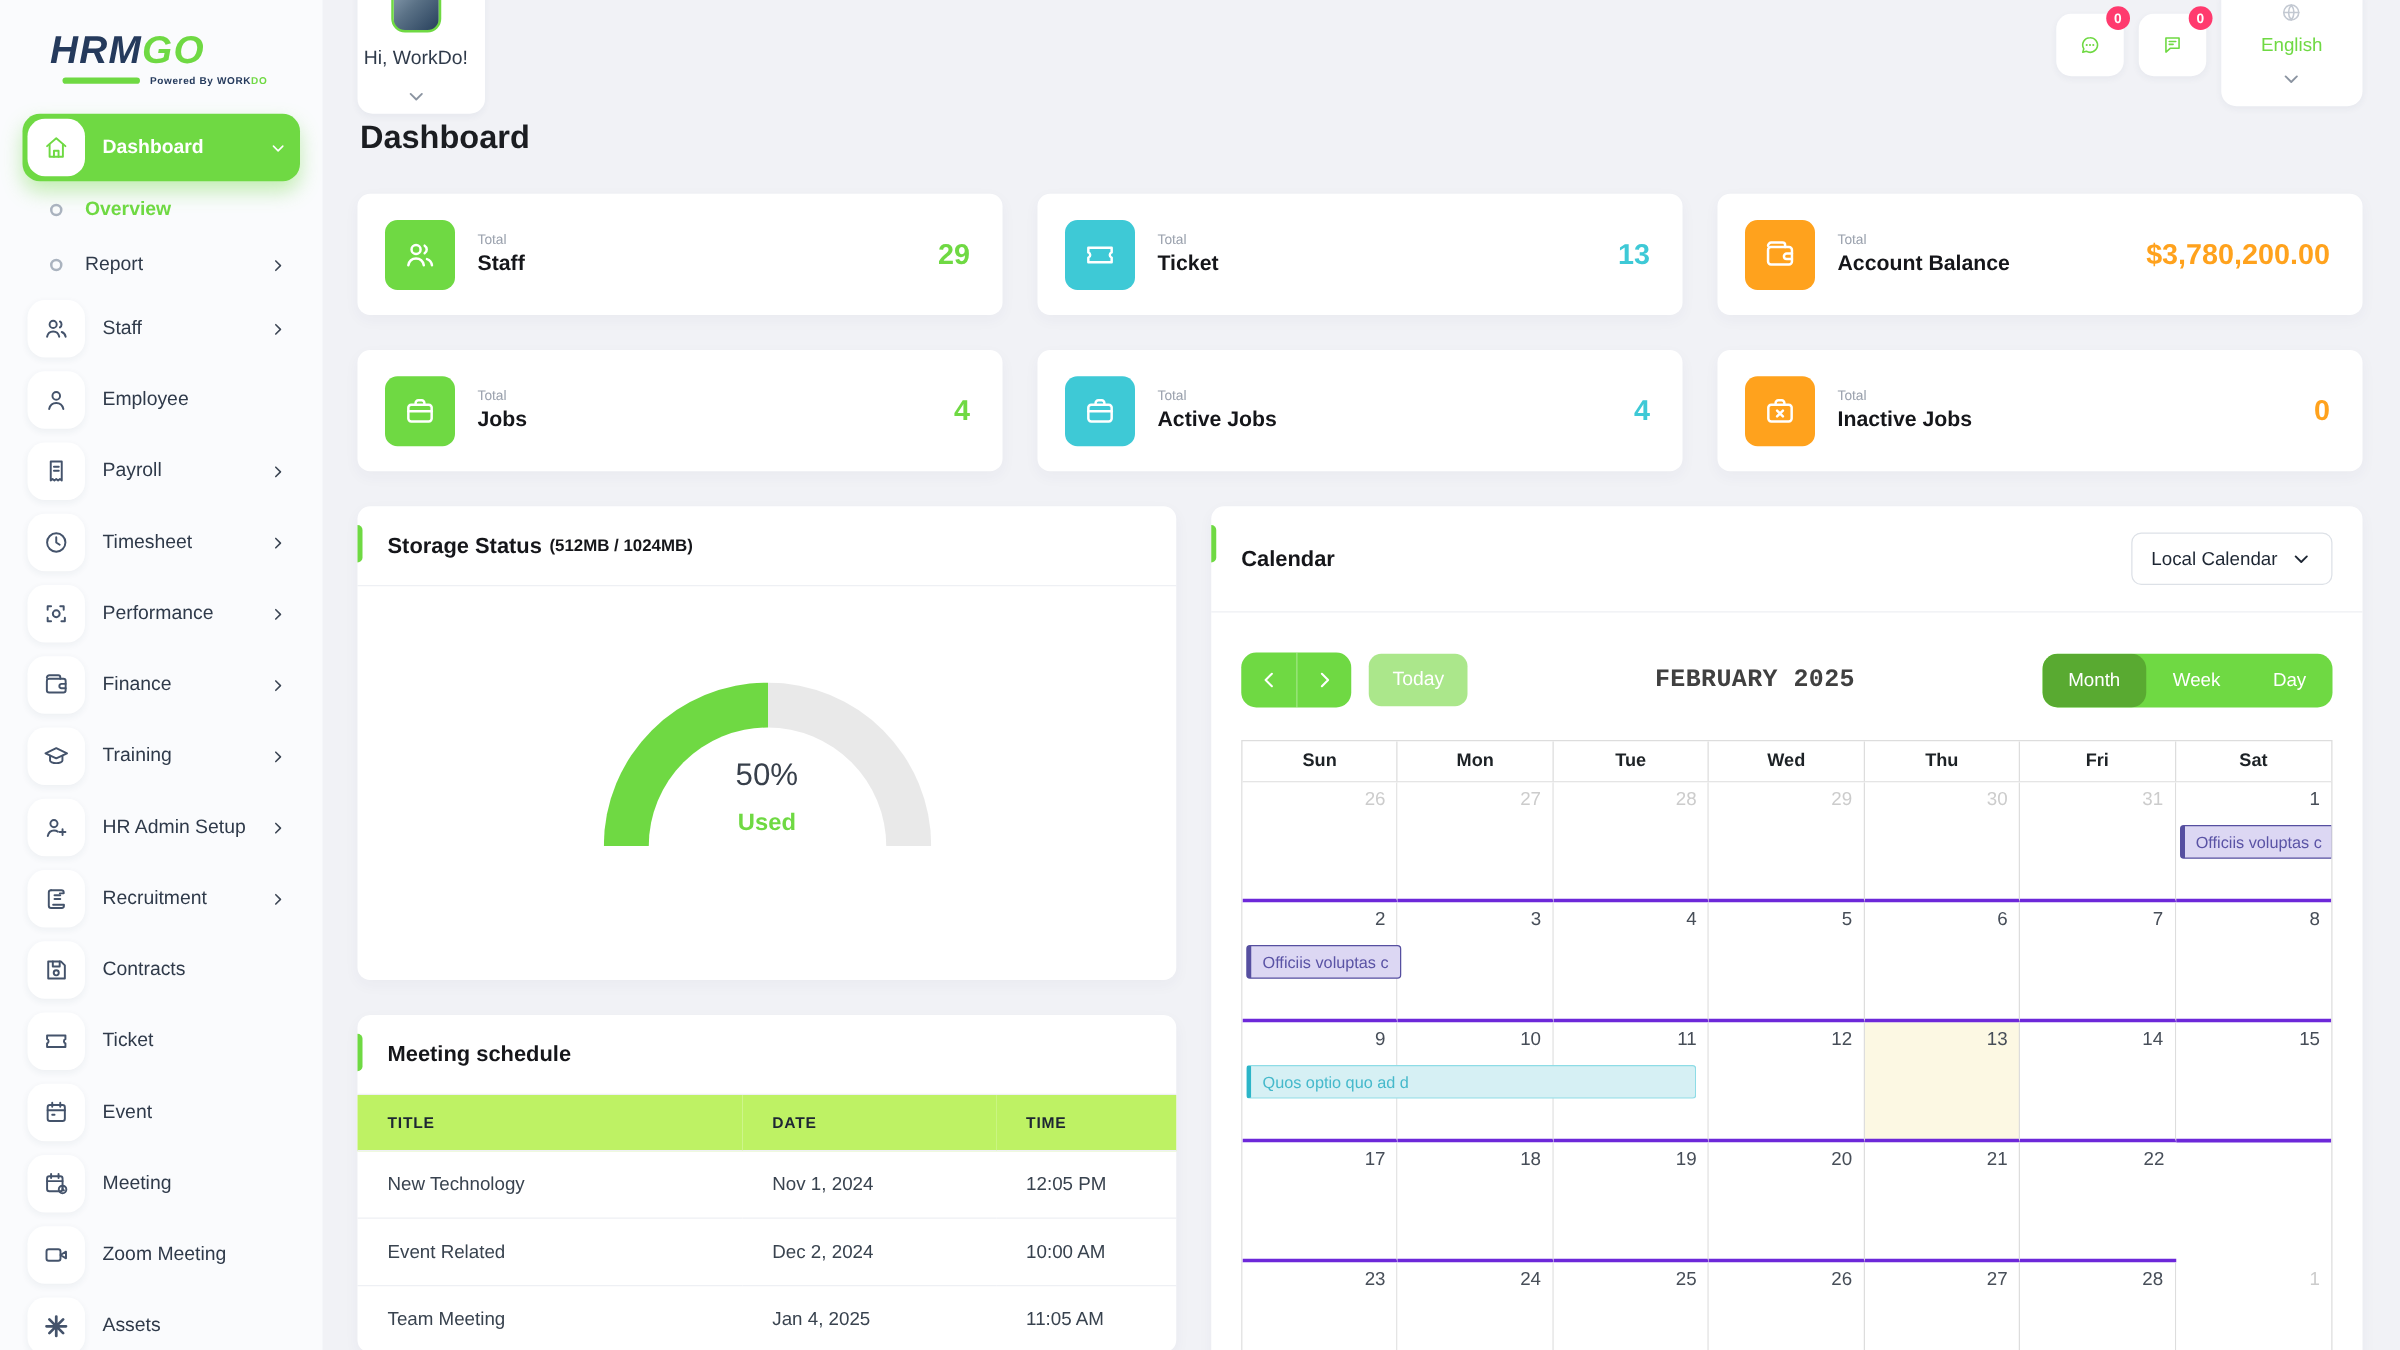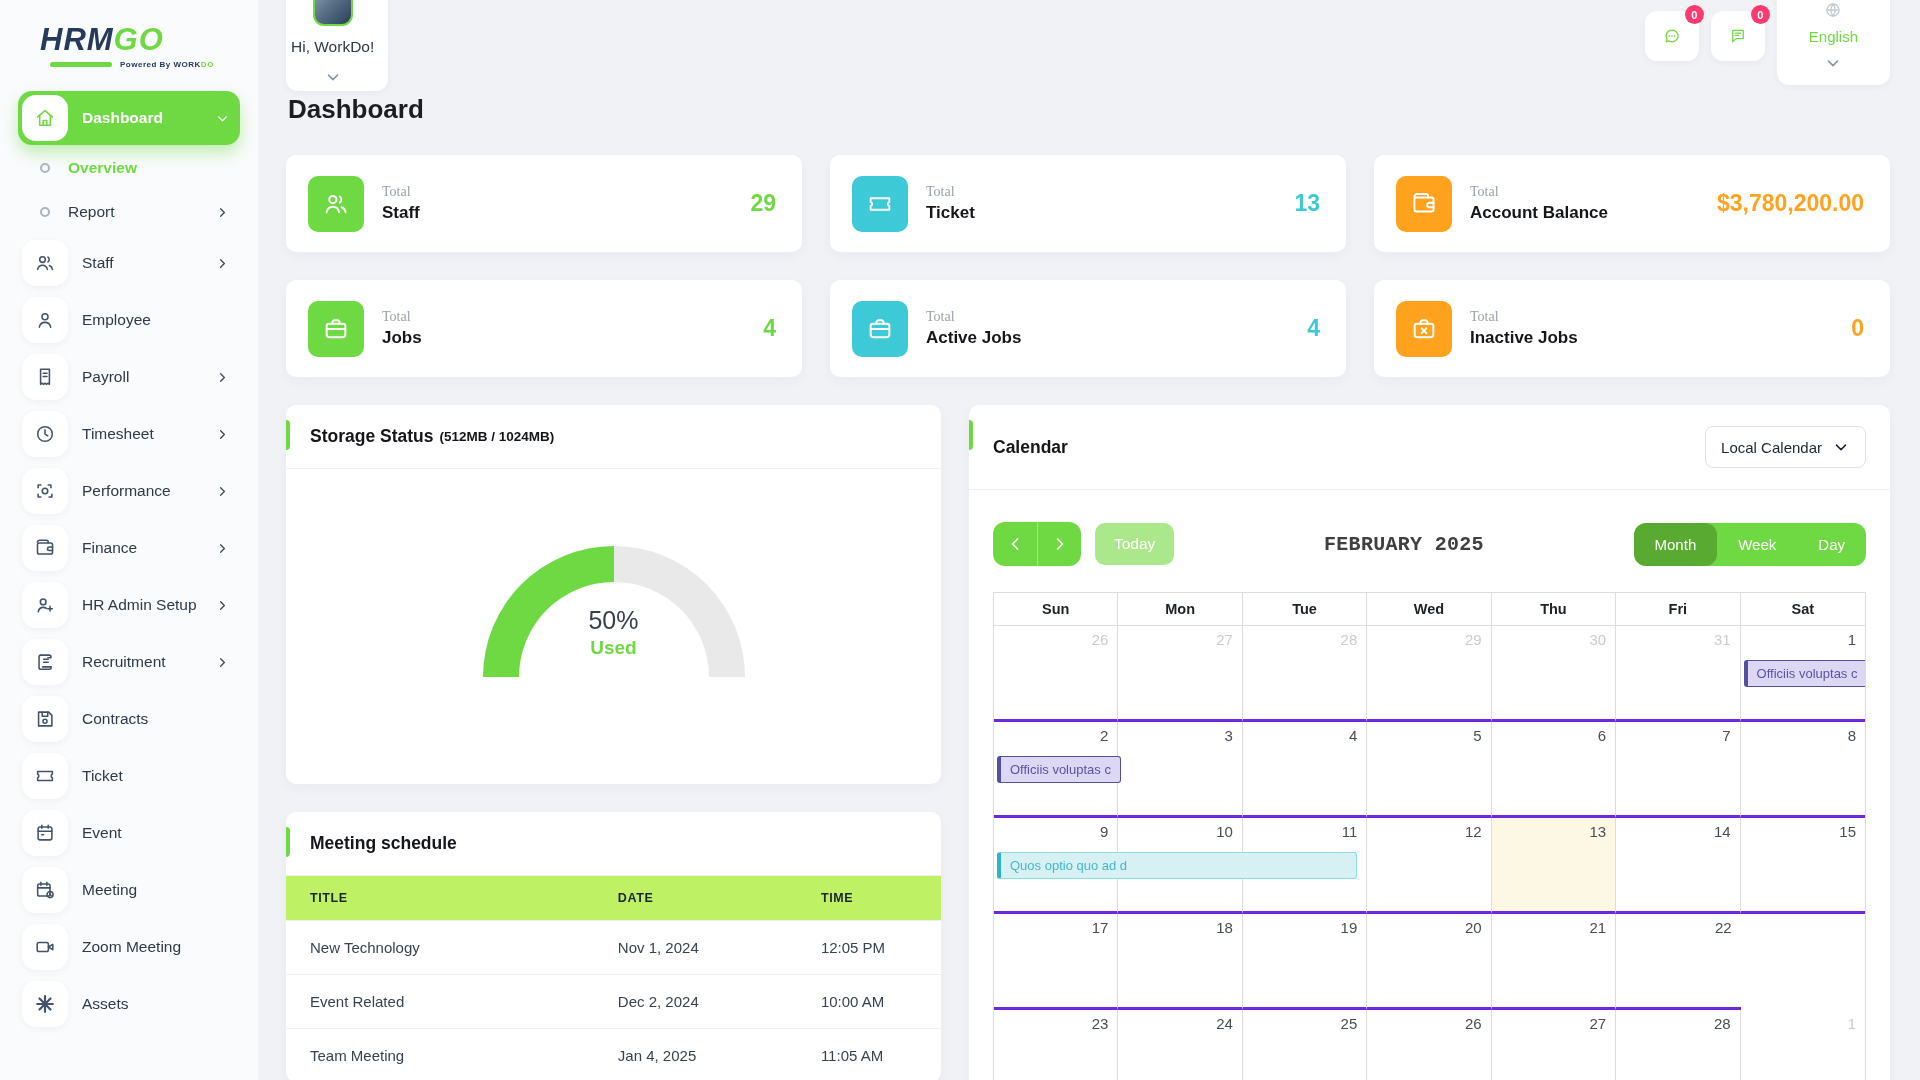--- a/index.html
+++ b/index.html
@@ -84,21 +84,21 @@
   h1.page-title { font-size:26px; font-weight:600; color:#1b1d21; margin:8px 0 30px 2px; }
   .stats-grid { display:grid; grid-template-columns:repeat(3,1fr); gap:28px; margin-bottom:28px; }
   .stat-card {
     background:#fff; border-radius:10px; height:97px; padding:0 26px 0 22px;
     display:flex; align-items:center; box-shadow:0 4px 12px rgba(40,60,90,.04);
   }
   .stat-ibox {
     width:56px; height:56px; border-radius:10px; color:#fff; flex:0 0 56px;
     display:flex; align-items:center; justify-content:center; margin-right:18px;
   }
-  .stat-prefix { font-size:14px; color:#9aa1ad; margin-bottom:3px;font-family:Liberation Serif, serif; }
+  .stat-prefix { font-size:11px; color:#9aa1ad; margin-bottom:3px; }
   .stat-label { font-size:17px; font-weight:700; color:#15161a; }
   .stat-value { margin-left:auto; font-size:23px; font-weight:700; }
   .lower-grid { display:grid; grid-template-columns:655px 1fr; gap:28px; align-items:start; }
   .card { background:#fff; border-radius:10px; box-shadow:0 4px 12px rgba(40,60,90,.04); position:relative; }
   .card-header {
     position:relative; padding:21px 24px; border-bottom:1px solid #eef0f4;
     display:flex; align-items:center;
   }
   .card-header::before {
     content:""; position:absolute; left:0; top:15px; height:30px; width:4px;
@@ -109,21 +109,21 @@
   
   .gauge-zone { height:315px; display:flex; align-items:center; justify-content:center; }
   .gauge-wrap { width:262px; height:131px; position:relative; overflow:hidden; margin-top:-30px; }
   .gauge {
     width:262px; height:262px; border-radius:50%;
     background:conic-gradient(from 270deg, #6fd943 0deg 90deg, #e9e9e9 90deg 180deg, transparent 180deg 360deg);
     position:relative;
   }
   .gauge::after { content:""; position:absolute; inset:36px; border-radius:50%; background:#fff; }
   .gauge-pct { position:absolute; left:0; right:0; bottom:42px; text-align:center; font-size:25px; color:#38404b; z-index:2; }
-  .gauge-used { position:absolute; left:0; right:0; bottom:18px; text-align:center; font-size:19px; font-weight:700; color:#6fd943; z-index:2; }
+  .gauge-used { position:absolute; left:0; right:0; bottom:7px; text-align:center; font-size:19px; font-weight:700; color:#6fd943; z-index:2; }
   
   table.meet { width:100%; border-collapse:collapse; }
   table.meet th {
     text-align:left; background:#bef264; padding:15px 24px; font-size:12.5px;
     letter-spacing:.6px; color:#1d2633; font-weight:700;
   }
   table.meet td { padding:18px 24px; font-size:15px; color:#39434f; border-top:1px solid #eef0f4; }
   table.meet th:nth-child(1){width:47%;} table.meet th:nth-child(2){width:31%;}
   
   .cal-select {
@@ -285,20 +285,34 @@
       </div>
       <div class="side-item">
         <span class="ibox">
           <svg viewBox="0 0 24 24" width="22" height="22" fill="none" stroke="currentColor" stroke-width="1.7" stroke-linecap="round" stroke-linejoin="round">
             <rect x="3.8" y="6.5" width="16.4" height="12" rx="2"></rect>
             <path d="M15.5 6.5V5.2A1.7 1.7 0 0 0 13.8 3.5H6a2.2 2.2 0 0 0-2.2 2.2"></path>
             <path d="M20.2 11h-3.6a1.9 1.9 0 0 0 0 3.8h3.6"></path>
           </svg>
         </span>
         <span class="lbl">Finance</span>
+        <span class="chev">
+          <svg viewBox="0 0 24 24" width="15" height="15" fill="none" stroke="currentColor" stroke-width="1.7" stroke-linecap="round" stroke-linejoin="round">
+            <path d="m9 6 6 6-6 6" stroke-width="2"></path>
+          </svg>
+        </span>
+      </div>
+      <div class="side-item">
+        <span class="ibox">
+          <svg viewBox="0 0 24 24" width="22" height="22" fill="none" stroke="currentColor" stroke-width="1.7" stroke-linecap="round" stroke-linejoin="round">
+            <path d="M2.6 9.4 12 5l9.4 4.4L12 13.8z"></path>
+            <path d="M6.6 11.6v4c0 1.3 2.4 2.4 5.4 2.4s5.4-1.1 5.4-2.4v-4"></path>
+          </svg>
+        </span>
+        <span class="lbl">Training</span>
         <span class="chev">
           <svg viewBox="0 0 24 24" width="15" height="15" fill="none" stroke="currentColor" stroke-width="1.7" stroke-linecap="round" stroke-linejoin="round">
             <path d="m9 6 6 6-6 6" stroke-width="2"></path>
           </svg>
         </span>
       </div>
       <div class="side-item">
         <span class="ibox">
           <svg viewBox="0 0 24 24" width="22" height="22" fill="none" stroke="currentColor" stroke-width="1.7" stroke-linecap="round" stroke-linejoin="round">
             <circle cx="10" cy="8.6" r="3.1"></circle>

